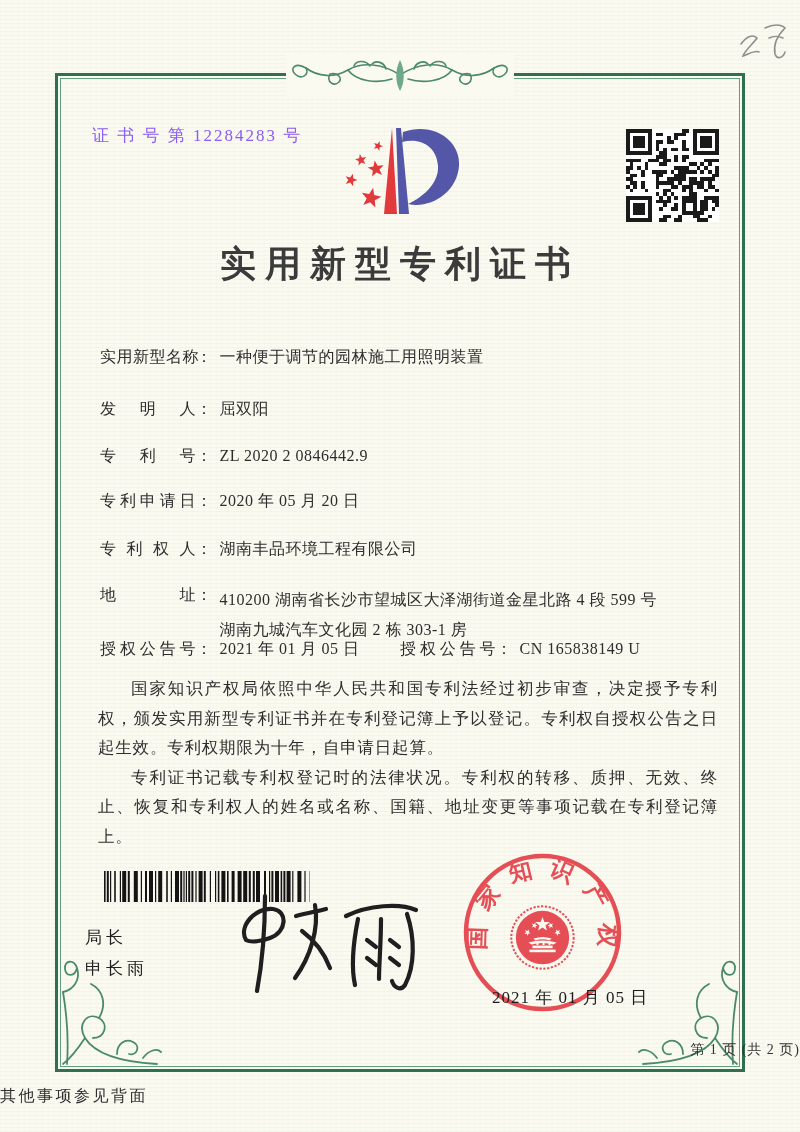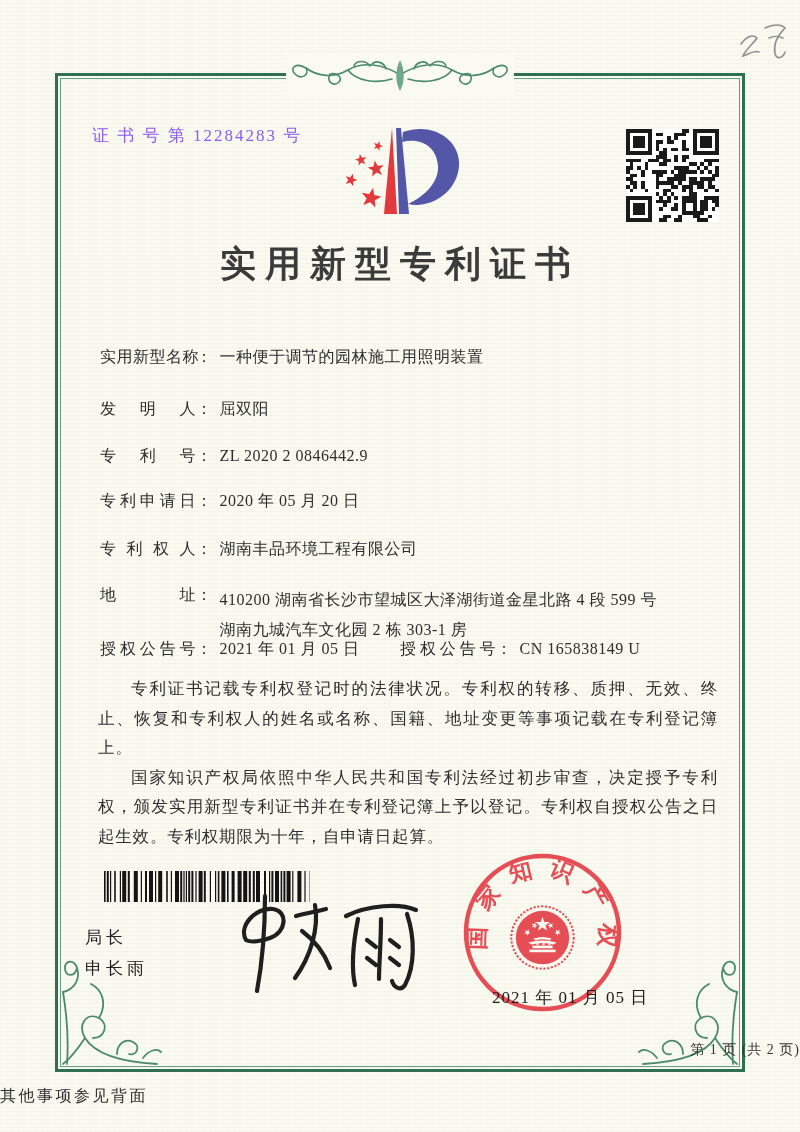--- a/index.html
+++ b/index.html
@@ -361,22 +361,22 @@
     <span class="val">410200 湖南省长沙市望城区大泽湖街道金星北路 4 段 599 号湖南九城汽车文化园 2 栋 303-1 房</span>
 </div>
 <div class="abs frow" style="top:639px">
   <span class="lab">授权公告号</span><span>：</span><span class="val">2021 年 01 月 05 日</span>
   <span class="second">
     <span class="lab">授权公告号</span><span>：</span><span class="val">CN 165838149 U</span>
   </span>
 </div>
 
 <div class="abs paras">
+  <p>国家知识产权局依照中华人民共和国专利法经过初步审查，决定授予专利权，颁发实用新型专利证书并在专利登记簿上予以登记。专利权自授权公告之日起生效。专利权期限为十年，自申请日起算。</p>
   <p>专利证书记载专利权登记时的法律状况。专利权的转移、质押、无效、终止、恢复和专利权人的姓名或名称、国籍、地址变更等事项记载在专利登记簿上。</p>
-  <p>国家知识产权局依照中华人民共和国专利法经过初步审查，决定授予专利权，颁发实用新型专利证书并在专利登记簿上予以登记。专利权自授权公告之日起生效。专利权期限为十年，自申请日起算。</p>
 </div>
 
 <svg class="abs barcode" id="barcode" viewBox="0 0 206 31" preserveAspectRatio="none">
     <rect x="0" y="0" width="1.6" height="31" fill="#141414"></rect>
     <rect x="2.8" y="0" width="2" height="31" fill="#141414"></rect>
     <rect x="6" y="0" width="1.2" height="31" fill="#141414"></rect>
     <rect x="10.2" y="0" width="1.6" height="31" fill="#141414"></rect>
     <rect x="15.799999999999999" y="0" width="1.2" height="31" fill="#141414"></rect>
     <rect x="18.2" y="0" width="4" height="31" fill="#141414"></rect>
     <rect x="23.8" y="0" width="2" height="31" fill="#141414"></rect>

